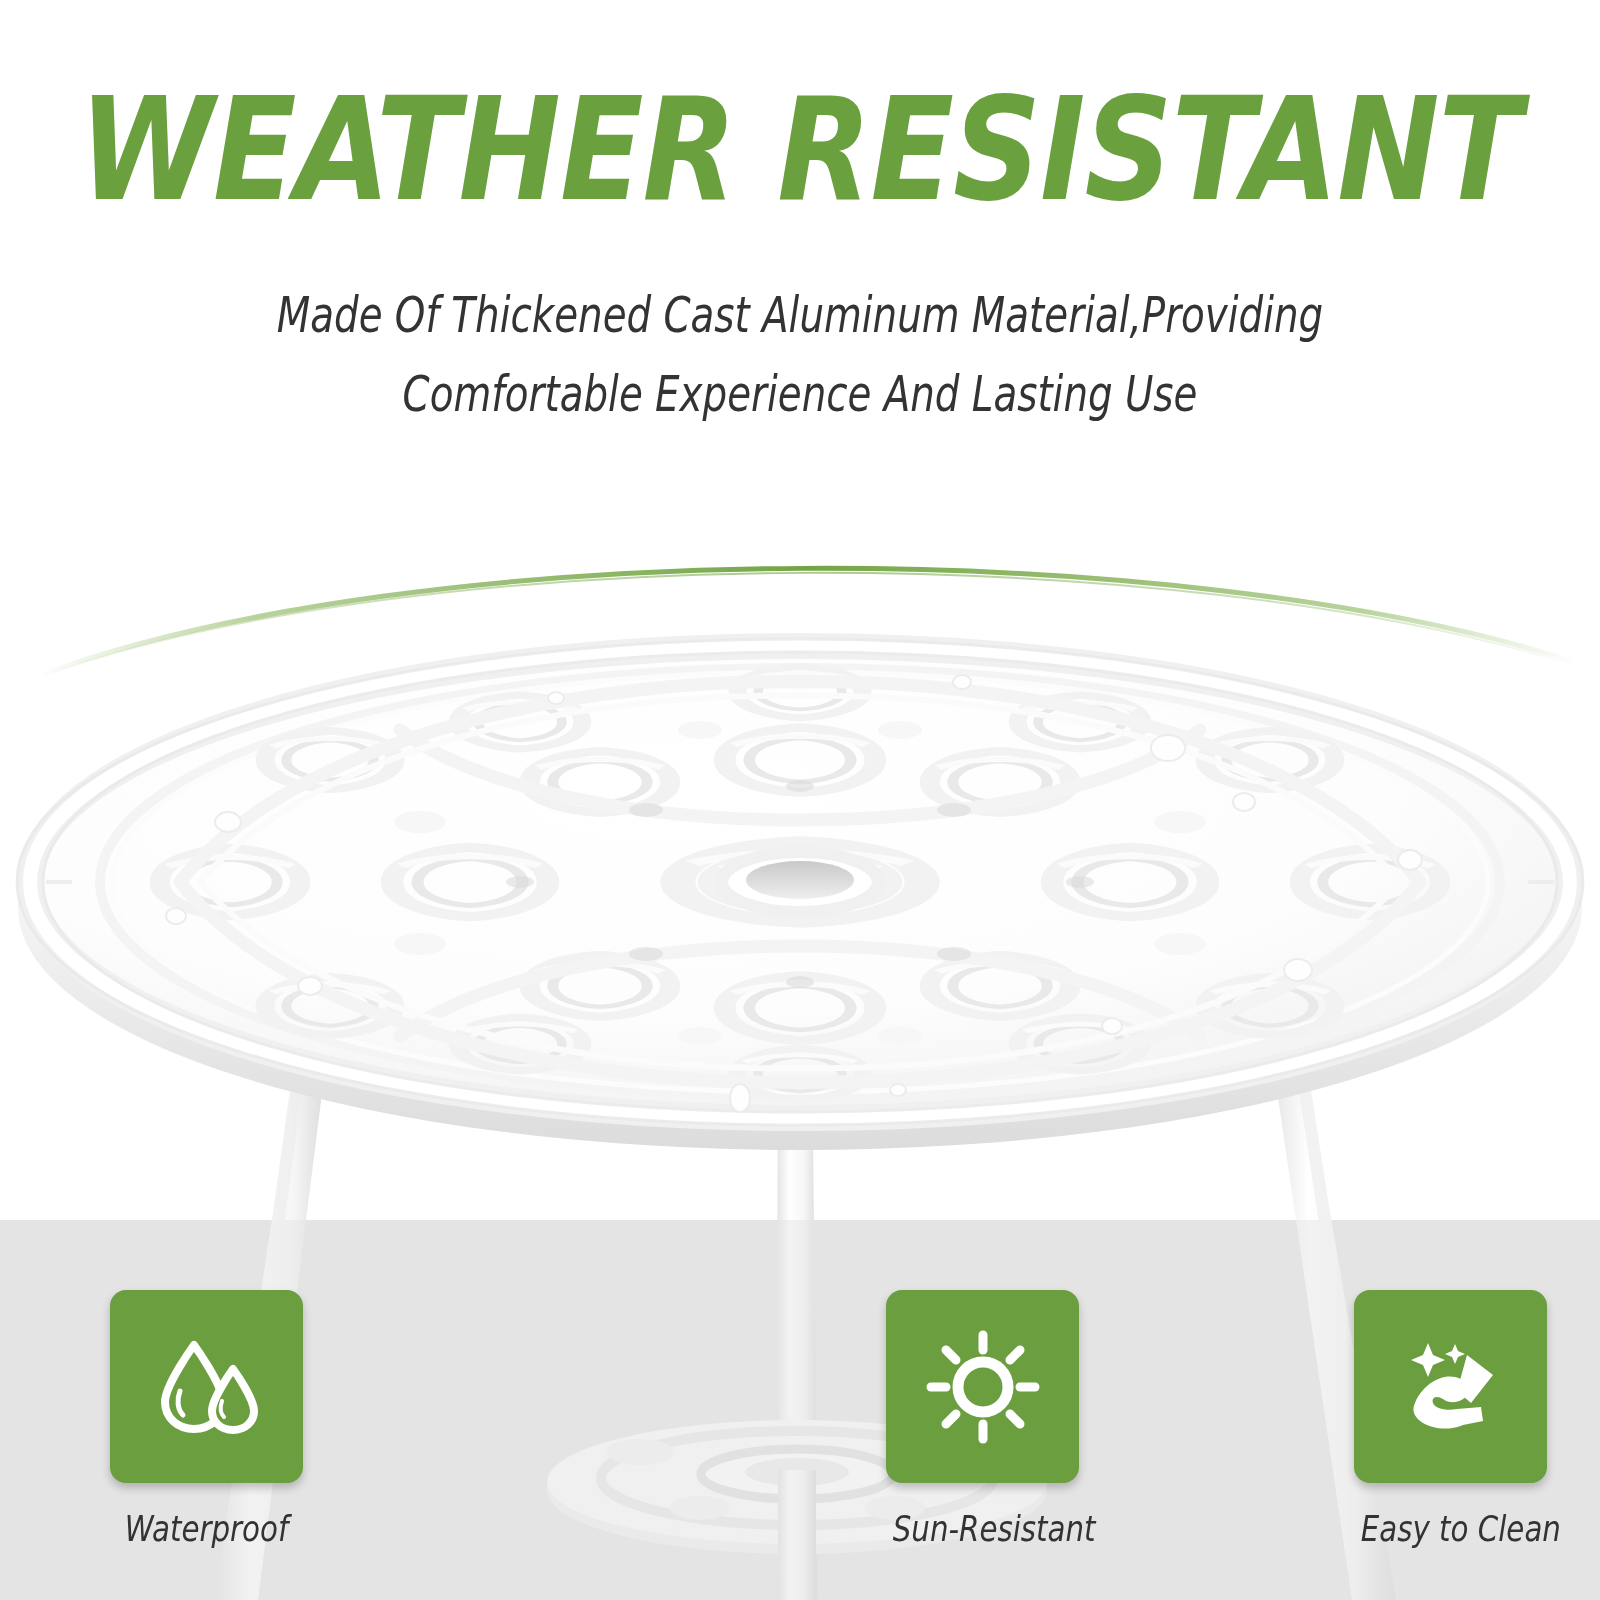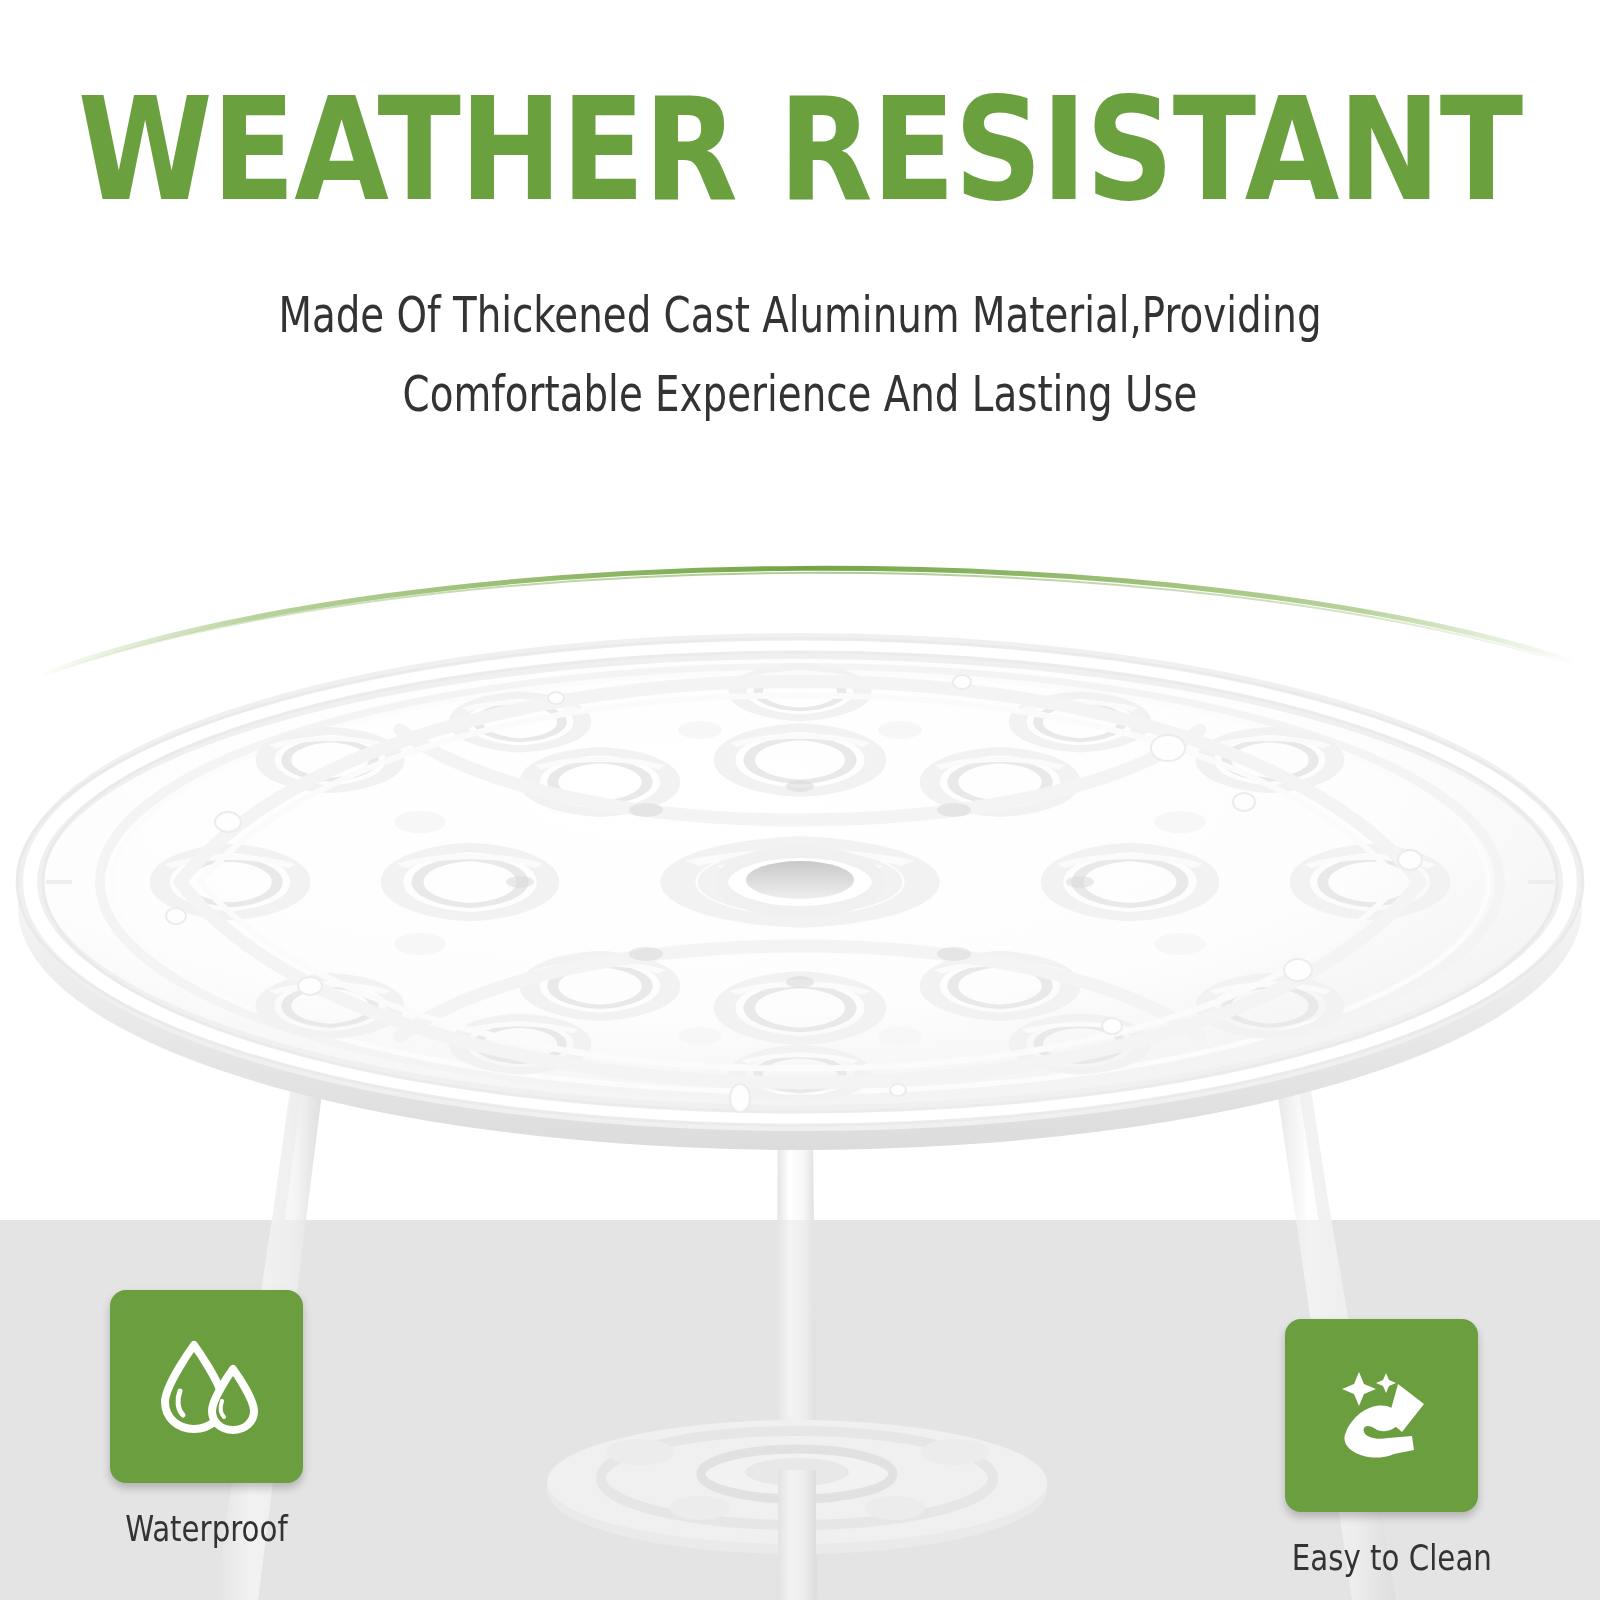--- a/index.html
+++ b/index.html
@@ -3,21 +3,21 @@
 <meta charset="utf-8">
 <style>
   * { margin:0; padding:0; box-sizing:border-box; }
   html,body { width:1600px; height:1600px; }
   body {
     font-family:"Liberation Sans", sans-serif;
     background:#ffffff;
     overflow:hidden;
     position:relative;
   }
-  #stage { position:absolute; inset:0; width:1600px; height:1600px; overflow:hidden; background:#fff; }
+  #stage { position:absolute; inset:0; width:1600px; height:1600px; overflow:hidden; background:#fff;font-style:italic; }
 
   
   .headline {
     position:absolute; left:0; top:78px; width:1600px;
     text-align:center;
     font-family:"Liberation Sans Narrow","DejaVu Sans Condensed","Liberation Sans",sans-serif;
     font-weight:700;
     font-size:143px;
     line-height:1.0;
     letter-spacing:-1px;
@@ -72,21 +72,21 @@
     text-align:center;
     font-family:"DejaVu Sans Condensed","Liberation Sans Narrow","Liberation Sans",sans-serif;
     font-size:35px;
     color:#333333;
     white-space:nowrap;
     transform:scaleX(0.93);
   }
   .b0 { left:110px; }
   .b1 { left:500px; }
   .b2 { left:886px; }
-  .b3 { left:1285px;margin-top:29px; }
+  .b3 { left:1354px; }
 </style>
 </head>
 <body>
 
 <div id="stage">
 
   <div class="headline">WEATHER RESISTANT</div>
 
   <div class="subtitle">
     <div>Made Of Thickened Cast Aluminum Material,Providing</div>
@@ -316,20 +316,38 @@
           <path d="M45 16 C 45 16 16 56 16 73 C 16 89 29 100 45 100 C 61 100 74 89 74 73 C 74 56 45 16 45 16 Z" fill="none" stroke="#ffffff" stroke-width="8" stroke-linejoin="round"></path>
           <path d="M84 40 C 84 40 63 69 63 82 C 63 93 72 101 84 101 C 96 101 105 93 105 82 C 105 69 84 40 84 40 Z" fill="#6a9e3f" stroke="#ffffff" stroke-width="8" stroke-linejoin="round"></path>
           <path d="M31 62 C 28 70 28 80 34 86" fill="none" stroke="#ffffff" stroke-width="5" stroke-linecap="round"></path>
           <path d="M73 72 C 71 78 71 84 75 88" fill="none" stroke="#ffffff" stroke-width="4" stroke-linecap="round"></path>
         </svg>
       </div>
       <div class="label">Waterproof</div>
     </div>
 
 
+    <div class="badge b2">
+      <div class="tile">
+        <svg width="116" height="116" viewBox="0 0 116 116">
+          <circle cx="58" cy="58" r="25" fill="none" stroke="#ffffff" stroke-width="11"></circle>
+          <g stroke="#ffffff" stroke-width="9" stroke-linecap="round">
+            <line x1="58" y1="6" x2="58" y2="21"></line>
+            <line x1="58" y1="95" x2="58" y2="110"></line>
+            <line x1="6" y1="58" x2="21" y2="58"></line>
+            <line x1="95" y1="58" x2="110" y2="58"></line>
+            <line x1="21" y1="21" x2="31" y2="31"></line>
+            <line x1="85" y1="85" x2="95" y2="95"></line>
+            <line x1="21" y1="95" x2="31" y2="85"></line>
+            <line x1="85" y1="31" x2="95" y2="21"></line>
+          </g>
+        </svg>
+      </div>
+      <div class="label">Sun-Resistant</div>
+    </div>
 
     <div class="badge b3">
       <div class="tile">
         <svg width="116" height="116" viewBox="0 0 116 116">
           <path d="M30 26 L 35 14 L 40 26 L 52 31 L 40 36 L 35 48 L 30 36 L 18 31 Z" fill="#ffffff"></path>
           <path d="M59 22 L 62 15 L 65 22 L 72 25 L 65 28 L 62 35 L 59 28 L 52 25 Z" fill="#ffffff"></path>
           <path d="M74 26 L 100 46 L 78 74 L 64 62 Z" fill="#ffffff"></path>
           <path d="M22 74 C 30 54 52 42 68 50 L 78 62 C 70 74 58 76 50 70 C 44 66 38 68 40 74
                    C 42 80 54 82 64 80 L 88 78 L 90 92 L 70 96 C 56 102 40 100 30 94 C 22 89 18 82 22 74 Z" fill="#ffffff"></path>
         </svg>

